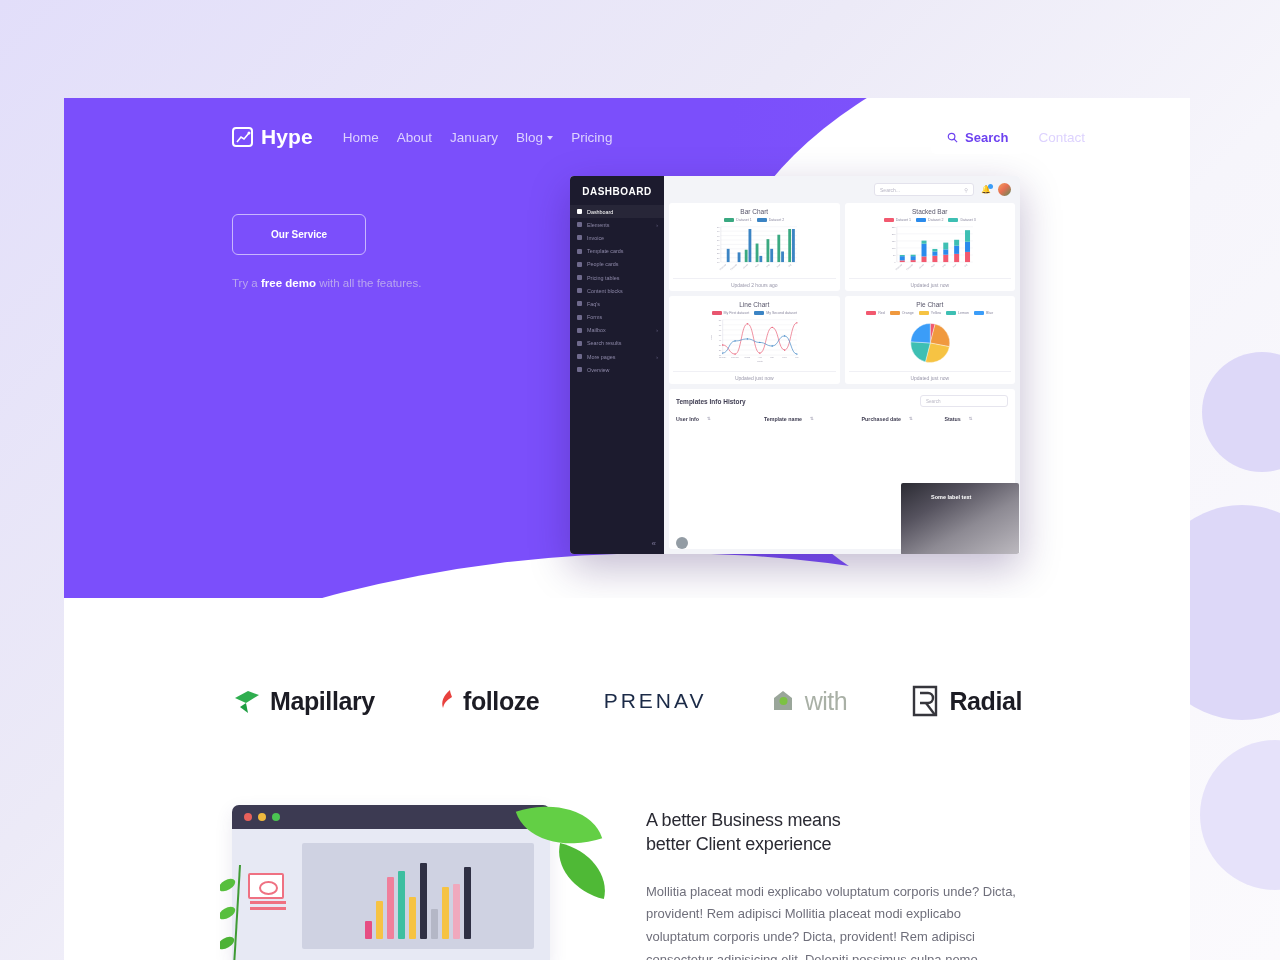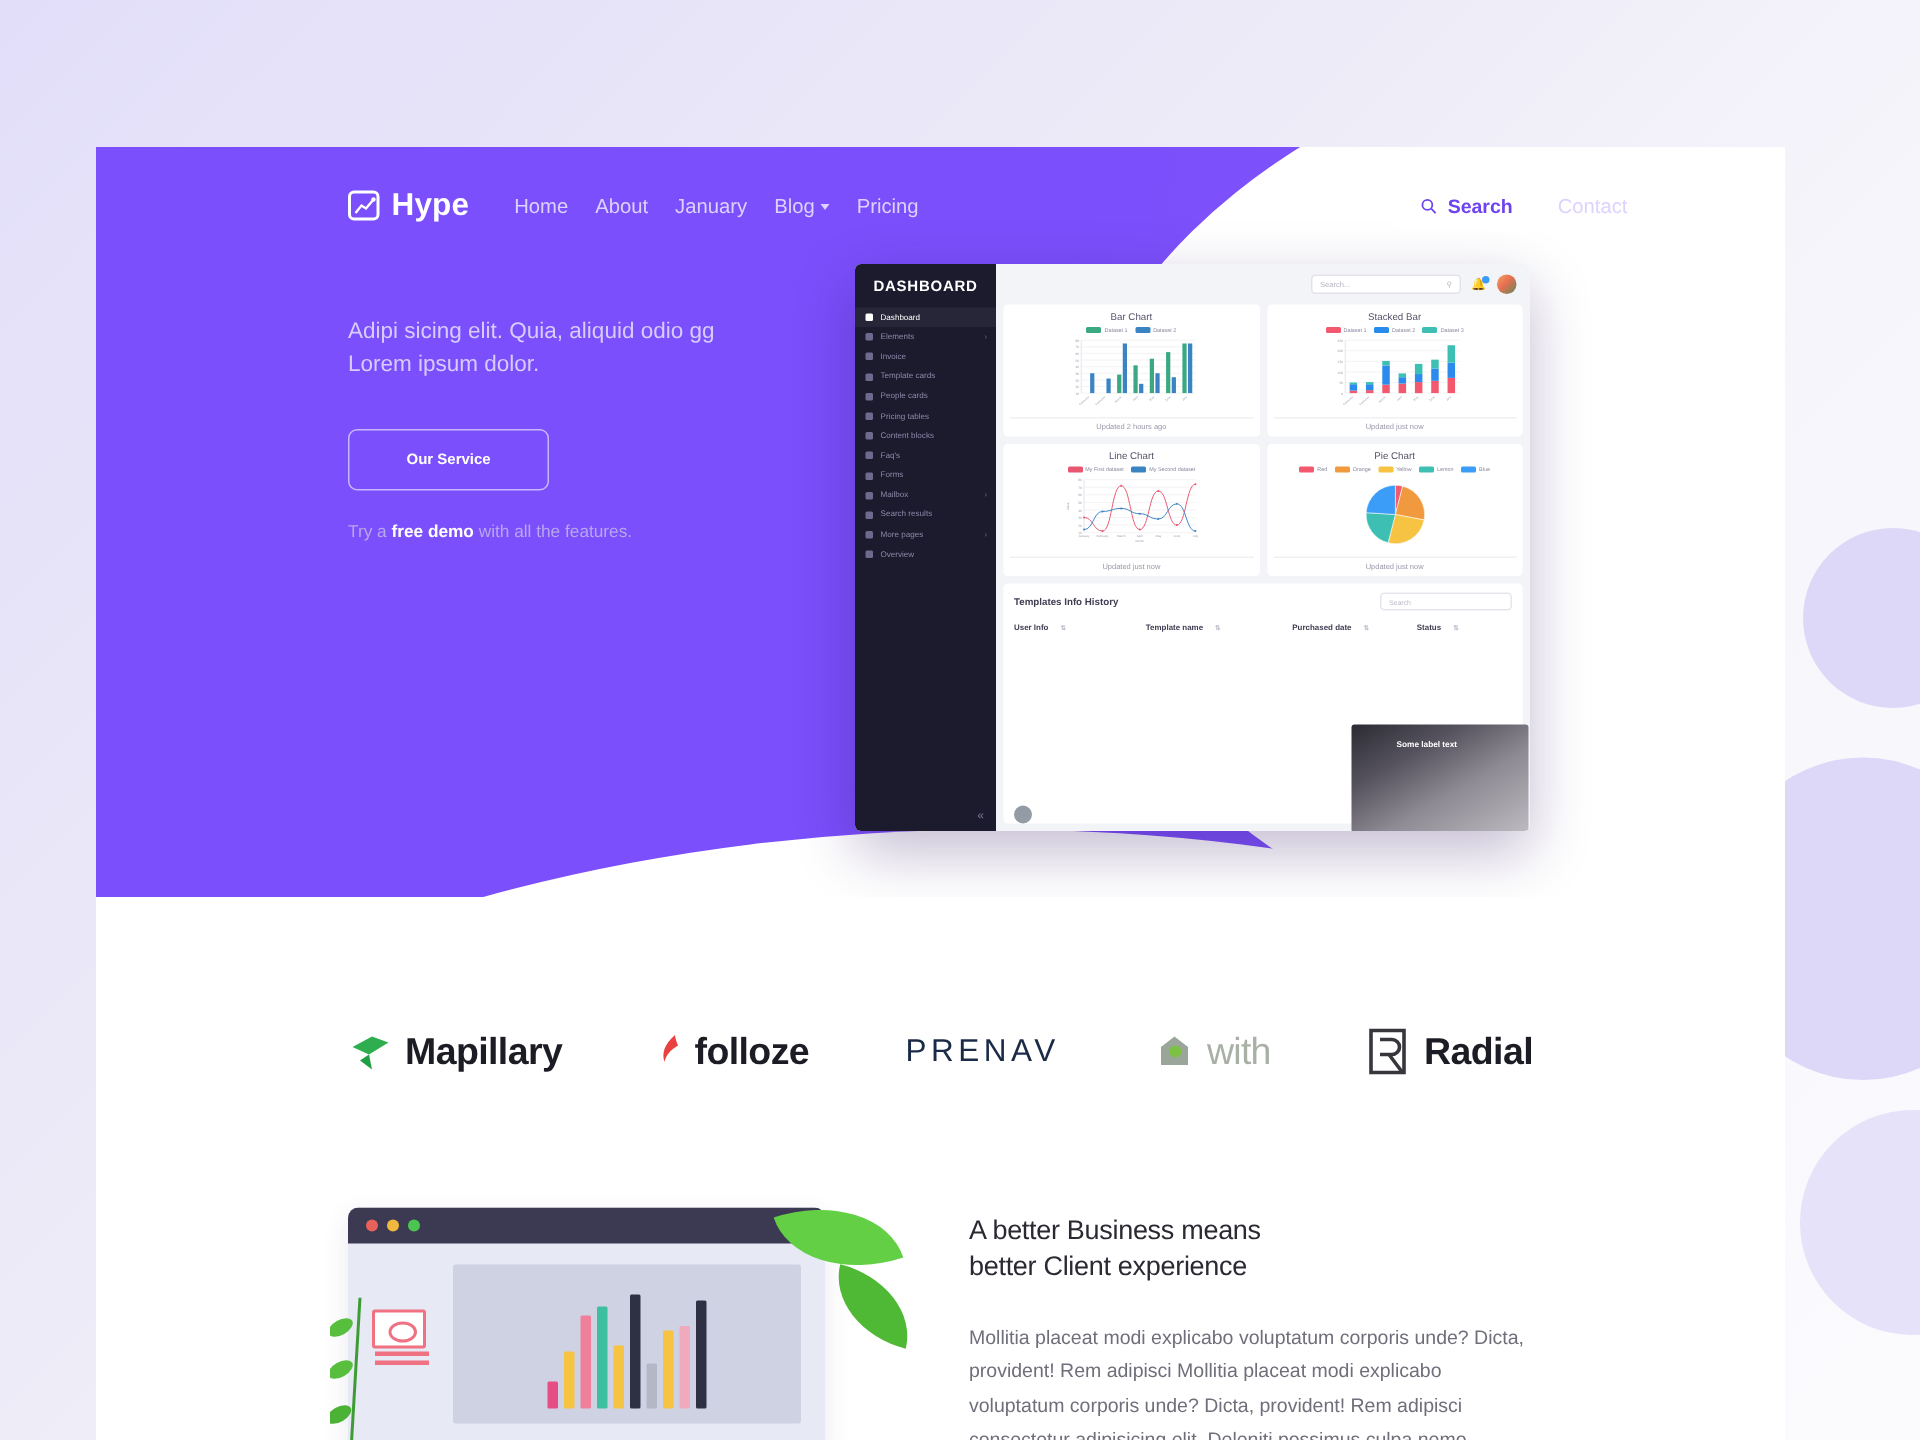--- a/index.html
+++ b/index.html
@@ -258,24 +258,20 @@
           <span>Search</span>
         </button>
         <a class="nav-link">
             <span>Contact</span>
           </a>
       </div>
     </nav>
 
     <div class="hero-body">
       <div class="hero-left">
-        <p class="hero-sub">
-          <span>Adipi sicing elit. Quia, aliquid odio gg</span><br>
-          <span>Lorem ipsum dolor.</span>
-        </p>
         <button class="hero-btn">Our Service</button>
         <p class="hero-note">
           <span>Try a </span><b>free demo</b><span> with all the features.</span>
         </p>
       </div>
     </div>
 
     <div class="mockup">
       <aside class="mk-side">
         <div class="mk-side-title">DASHBOARD</div>

